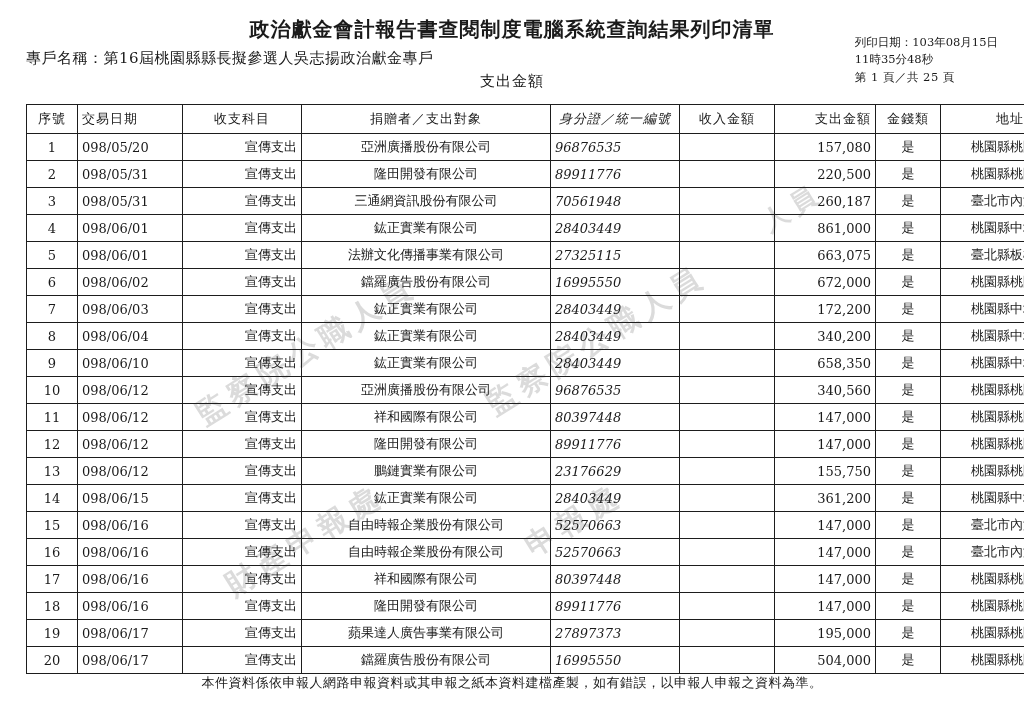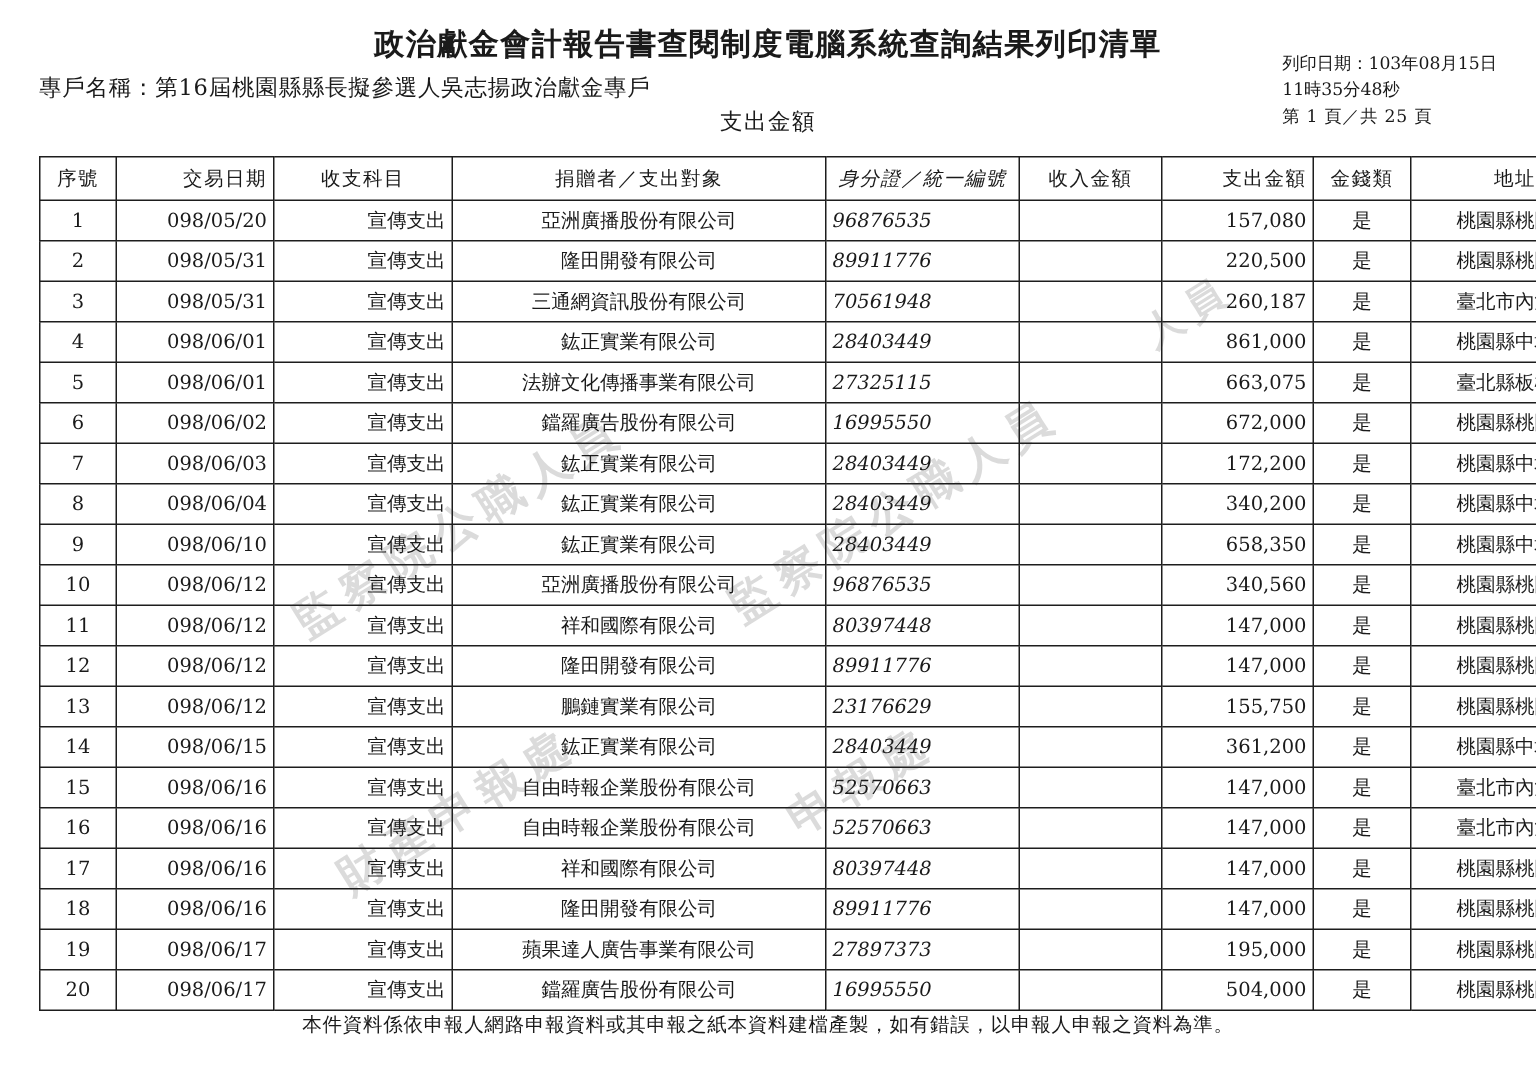--- a/index.html
+++ b/index.html
@@ -74,21 +74,21 @@
     padding: 0 4px;
     overflow: hidden;
     white-space: nowrap;
   }
   table.report th {
     font-weight: normal;
     letter-spacing: 1px;
     height: 28px;
   }
   .c-seq    { width: 42px;  text-align: center; }
-  .c-date   { width: 96px;  text-align: right; }
+  .c-date   { width: 96px;  text-align: left; }
   .c-acct   { width: 110px; text-align: right; padding-left: 14px; }
   .c-party  { width: 240px; text-align: center; }
   .c-id     { width: 120px; text-align: left; padding-left: 10px; font-style: italic; }
   .c-in     { width: 86px;  text-align: right; }
   .c-out    { width: 92px;  text-align: right; padding-right: 8px; }
   .c-kind   { width: 56px;  text-align: center; }
   .c-addr   { width: 130px; text-align: center; }
   .id-cell  { font-family: "DejaVu Serif", serif; font-size: 12.5px; }
   .num      { font-family: "DejaVu Serif", serif; font-size: 13px; }
   

